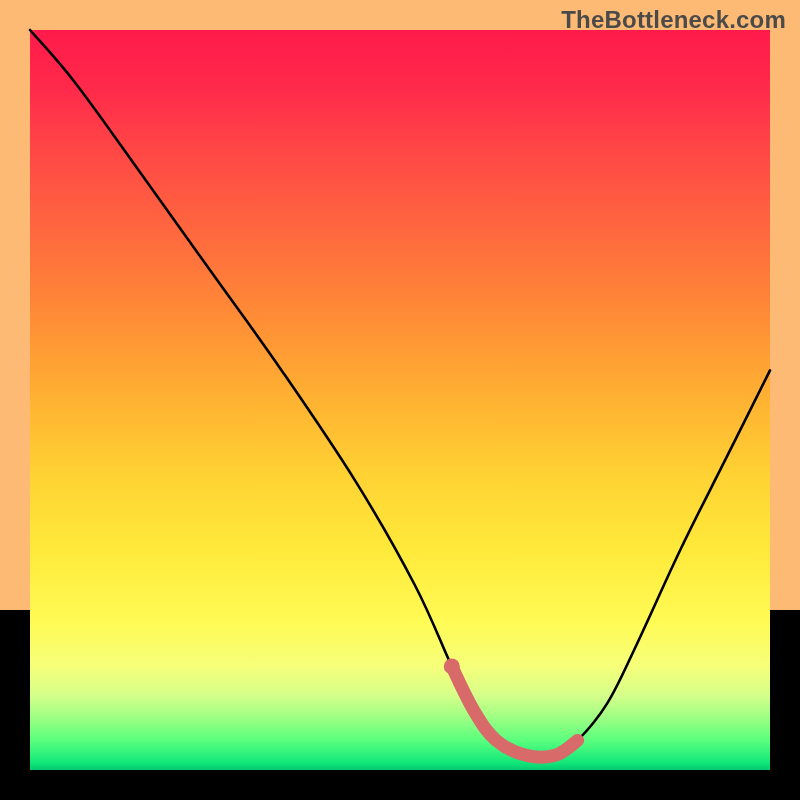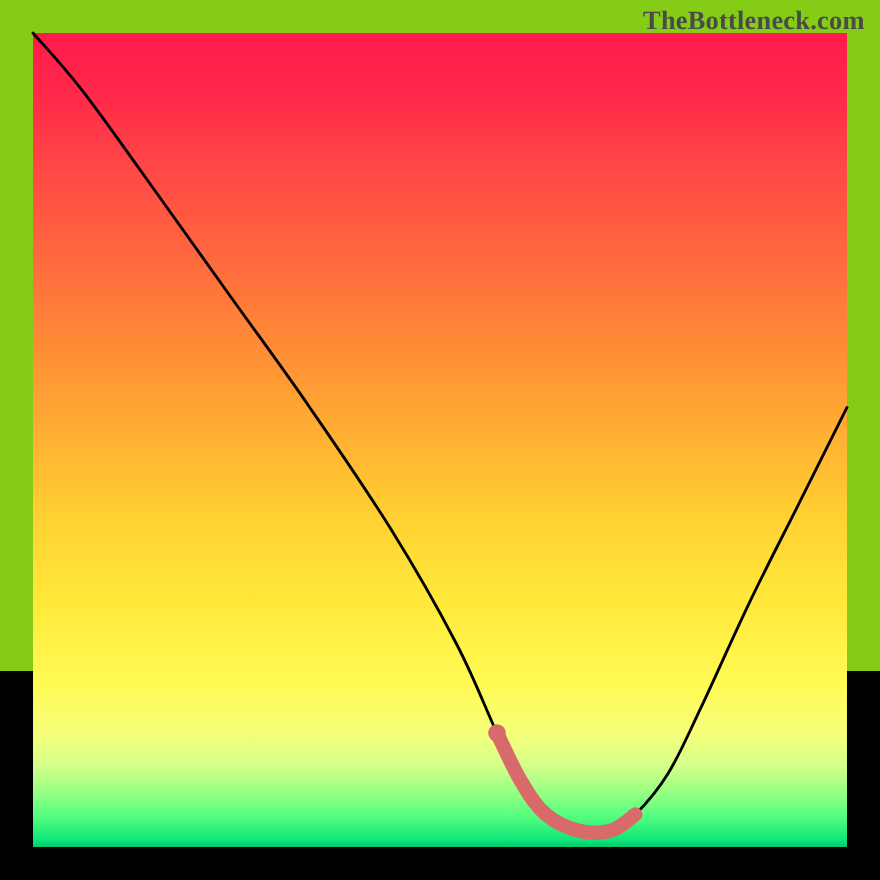--- a/index.html
+++ b/index.html
@@ -8,22 +8,21 @@
     width: 800px;
     height: 800px;
     background: #000;
     overflow: hidden;
     font-family: Arial, Helvetica, sans-serif;
   }
   .frame {
     position: relative;
     width: 800px;
     height: 610px;
-    background: #84cc16;
-    font-family: Liberation Serif, serif;
+    background: #fdba74;
   }
   .watermark {
     position: absolute;
     top: 6px;
     right: 14px;
     color: #4a4a4a;
     font-size: 24px;
     font-weight: 600;
     letter-spacing: 0.2px;
     z-index: 5;

